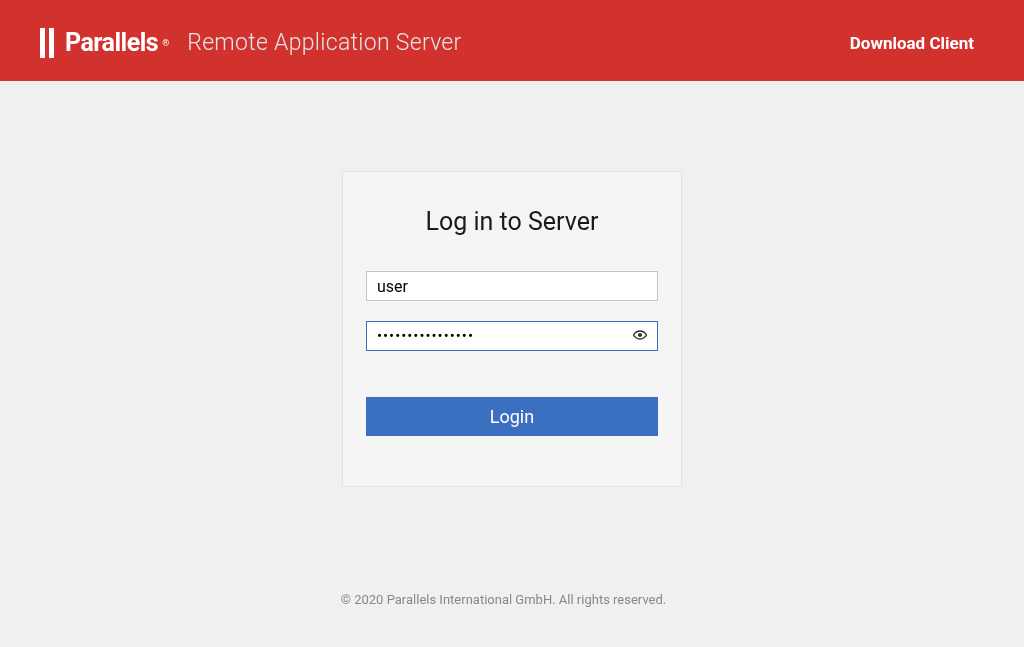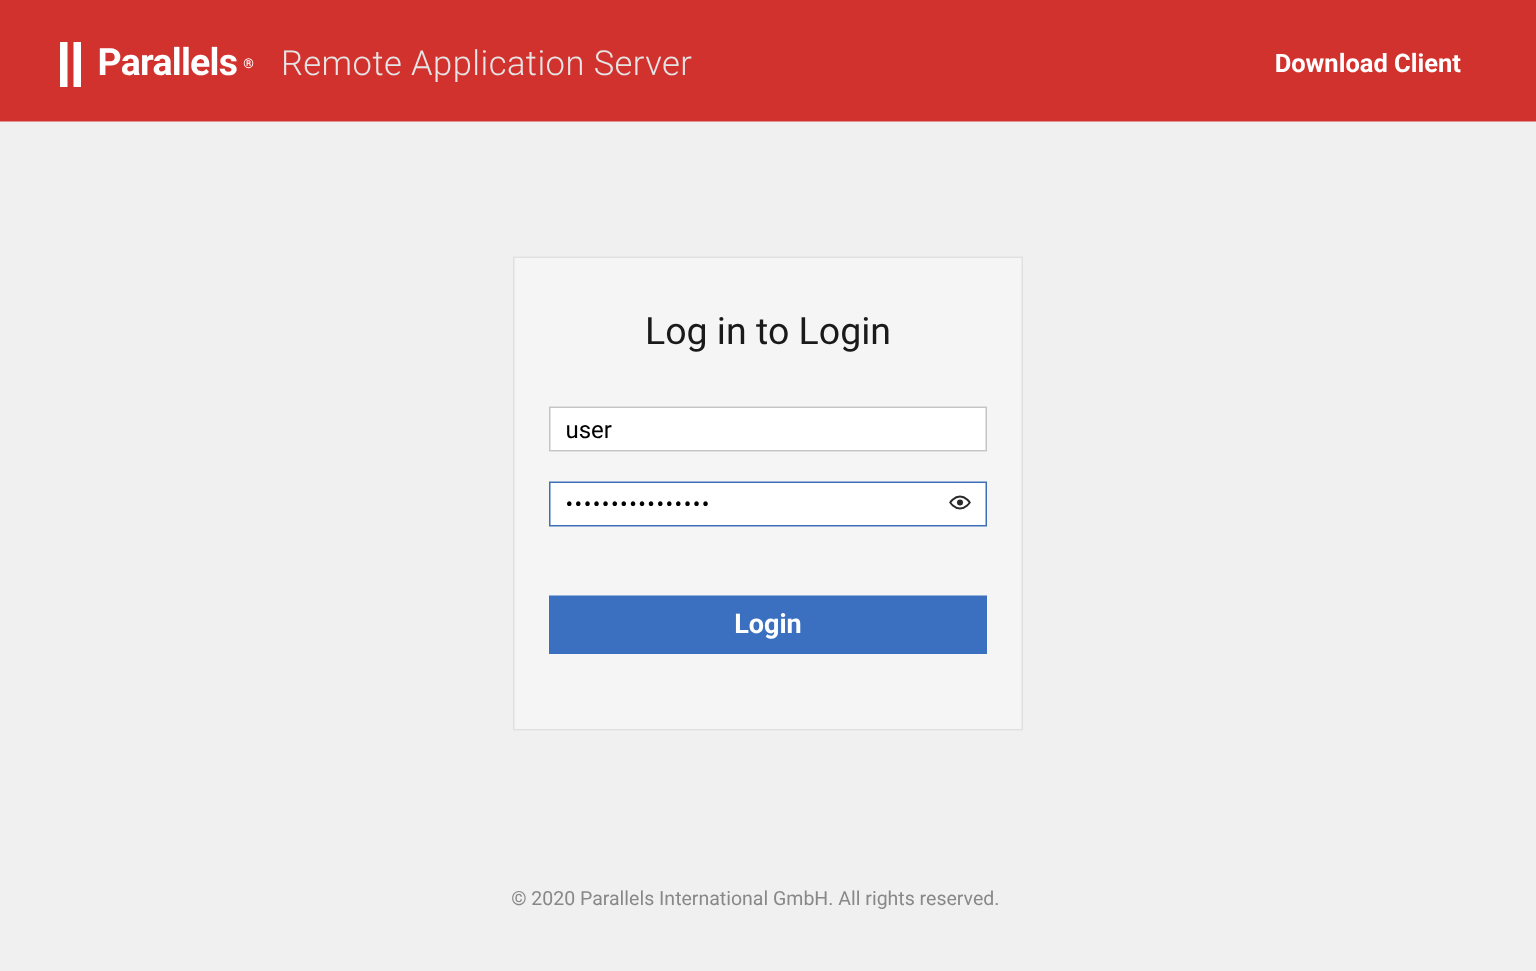--- a/index.html
+++ b/index.html
@@ -126,21 +126,21 @@
       align-items: center;
       justify-content: center;
     }
     .login-button {
       width: 100%;
       height: 39px;
       background: #3b6fc0;
       color: white;
       border: none;
       font-size: 18px;
-      font-weight: 700;
+      font-weight: 400;
       cursor: pointer;
       font-family: inherit;
     }
     .footer {
       position: absolute;
       bottom: 40px;
       left: 0;
       right: 17px;
       text-align: center;
       color: #888;
@@ -160,21 +160,21 @@
       <span class="logo-text">Parallels</span>
       <span class="logo-trademark">®</span>
     </div>
     <span class="product-name">Remote Application Server</span>
   </div>
   <a class="download-link">Download Client</a>
 </div>
 
 <div class="main">
   <div class="login-card">
-    <div class="login-title">Log in to Login</div>
+    <div class="login-title">Log in to Server</div>
     <input type="text" class="input-field" value="user" style="">
     <div class="password-wrapper">
       <input type="password" class="password-field" value="••••••••••••••••" style="">
       <div class="eye-icon">
         <svg width="16" height="12" viewBox="0 0 16 12" fill="none">
           <path d="M8 1C4 1 1.5 5 1.5 5C1.5 5 4 9 8 9C12 9 14.5 5 14.5 5C14.5 5 12 1 8 1Z" stroke="#2a2a2a" stroke-width="1.3" fill="none"></path>
           <circle cx="8" cy="5" r="2" fill="#2a2a2a"></circle>
         </svg>
       </div>
     </div>

